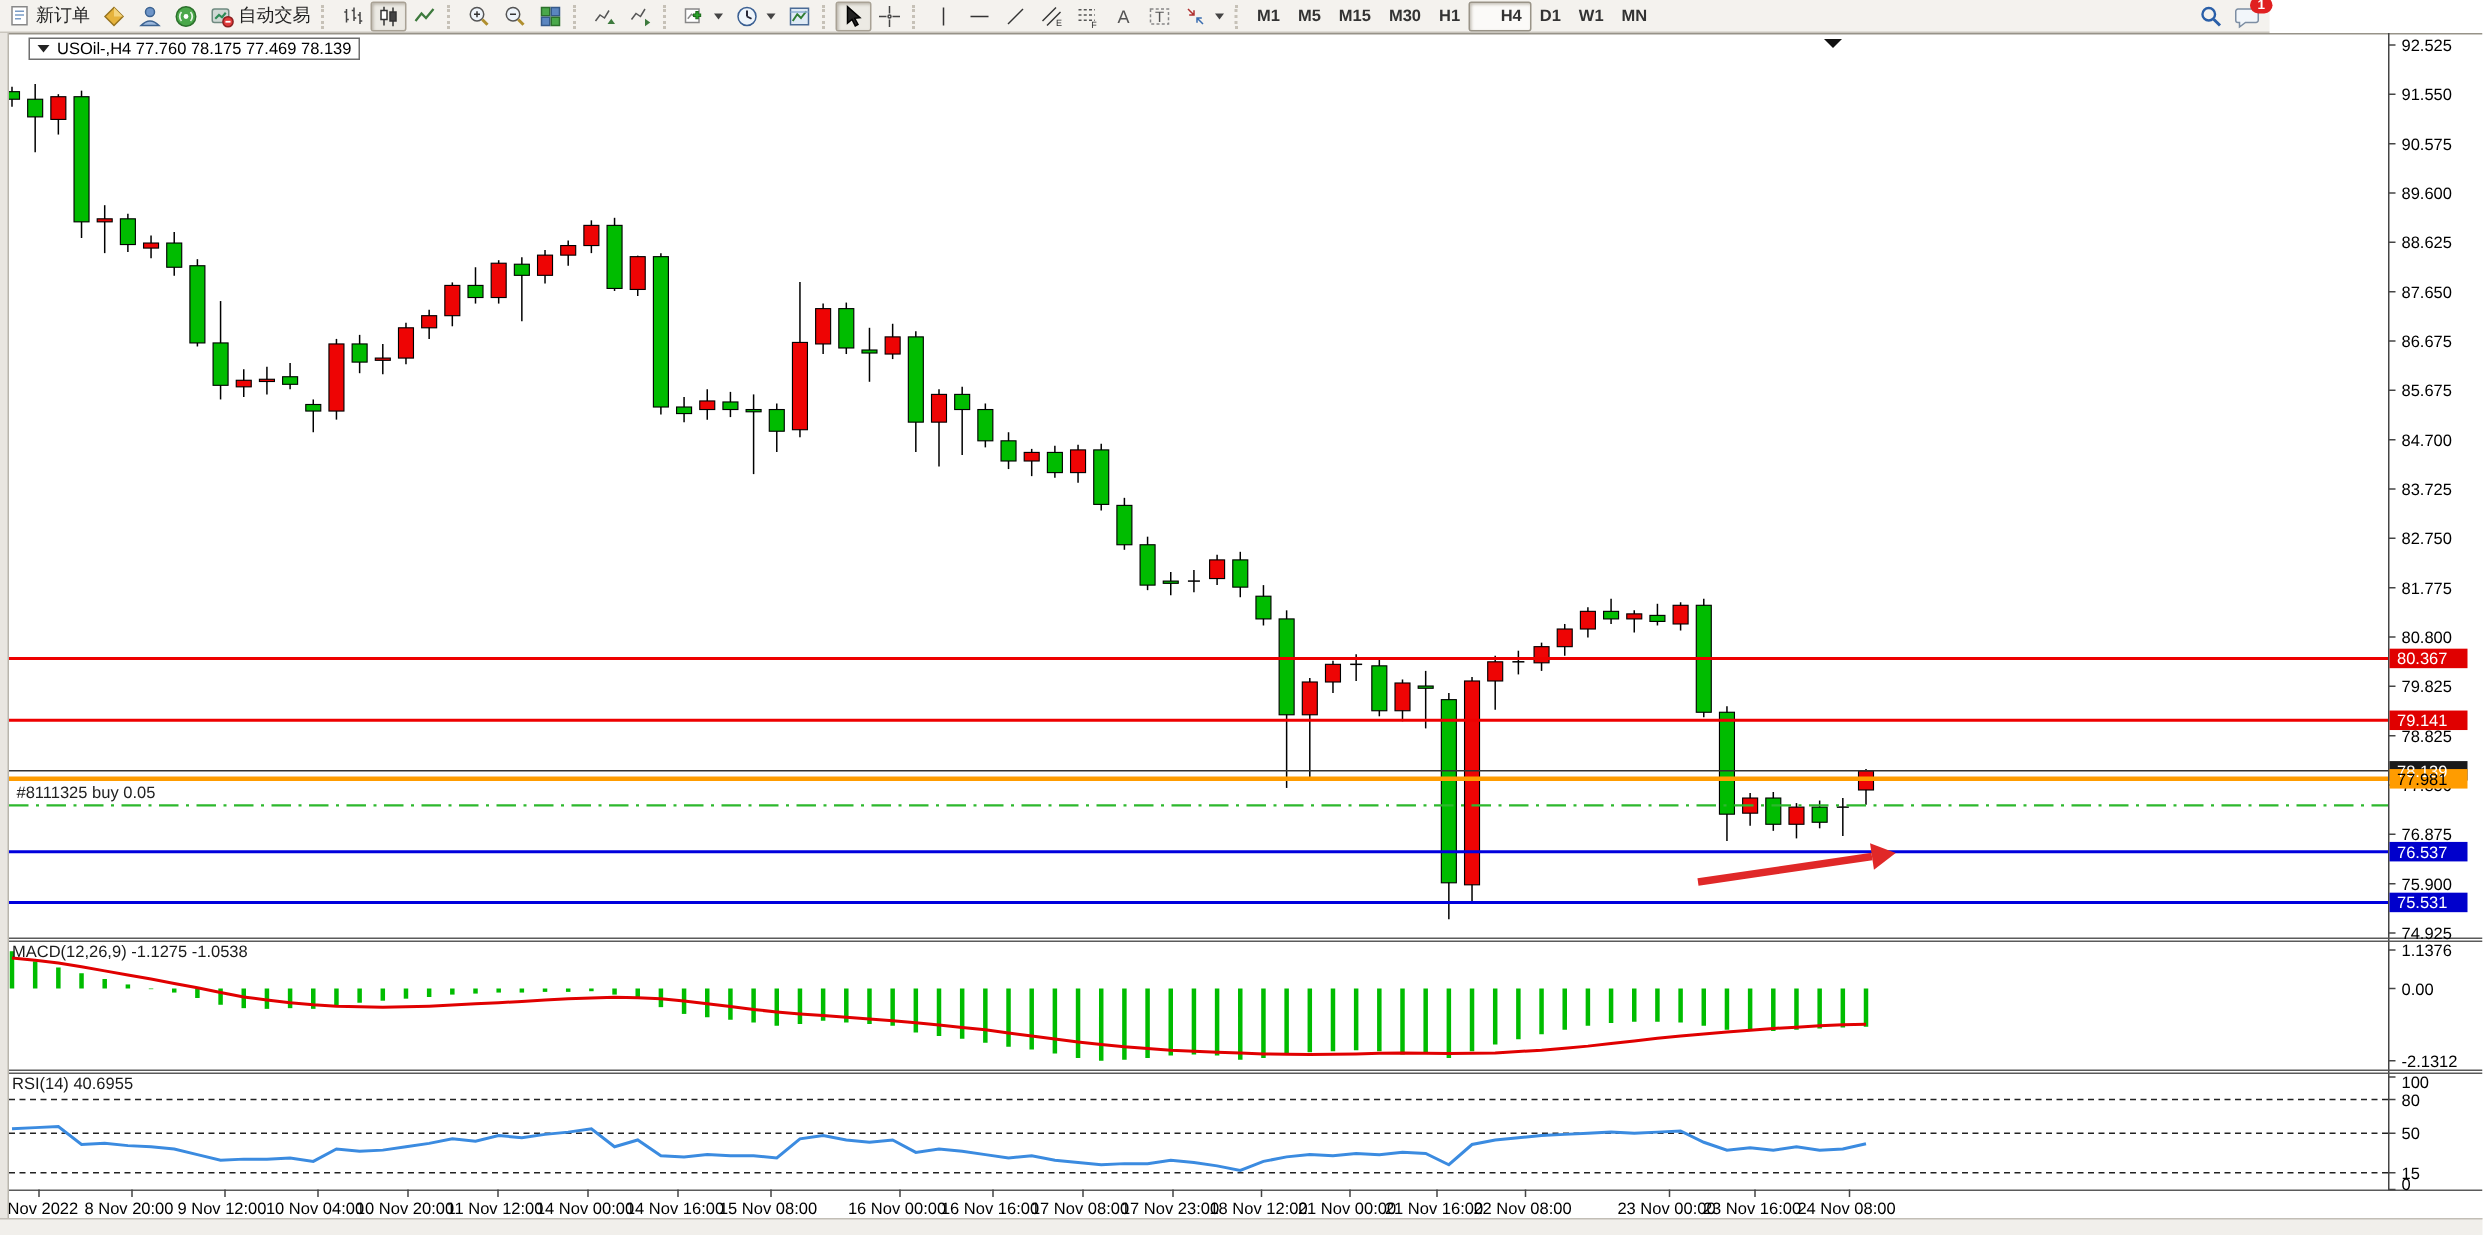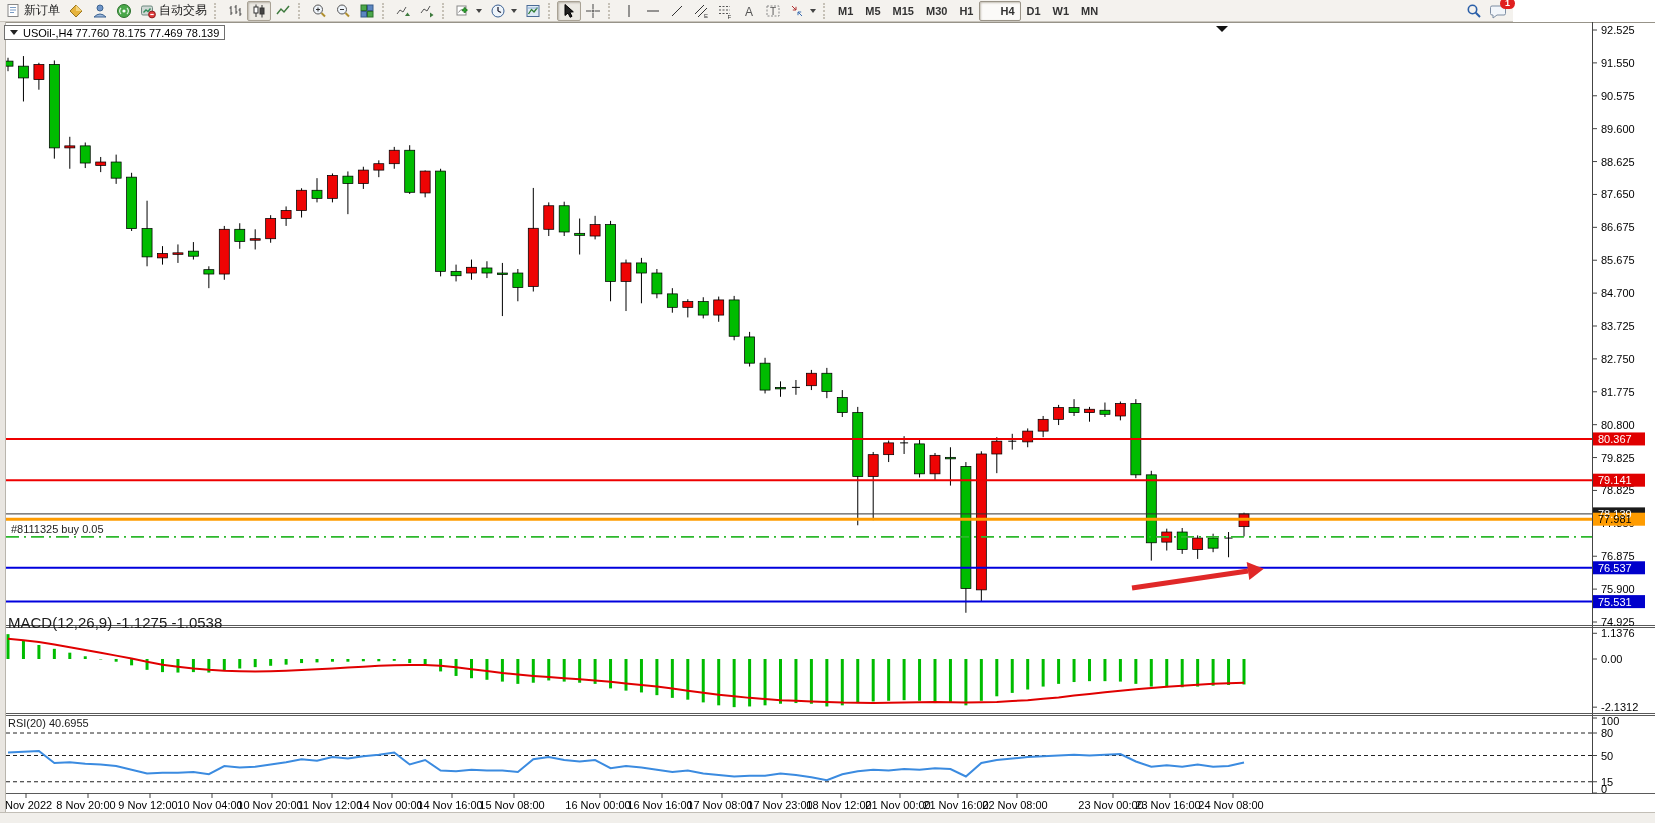--- a/index.html
+++ b/index.html
@@ -16,25 +16,25 @@
     border-top:4px solid #444;margin-left:2px;}
   .tf{font-size:11px;padding:0 5px;color:#333;font-weight:bold;}
   .tf.active{background:#fbfaf8;border-color:#9a9488;box-shadow:inset 1px 1px 2px #c4bfb5;padding-left:20px;}
   .spacer{flex:1;}
   .chat-wrap{position:relative;}
   .badge{position:absolute;top:-4px;right:-5px;background:#e02020;color:#fff;font-size:9px;
     border-radius:7px;min-width:11px;height:11px;line-height:11px;text-align:center;padding:0 2px;font-weight:bold;}
   
   .chart-wrap{position:absolute;left:0;top:0;width:1655px;height:823px;}
   svg.chart{position:absolute;left:0;top:0;}
-  .sym-box{position:absolute;left:4px;top:25px;height:13px;border:1px solid #6f6f6f;background:#fff;
+  .sym-box{position:absolute;left:19px;top:25px;height:13px;border:1px solid #6f6f6f;background:#fff;
     display:flex;align-items:center;gap:5px;padding:0 5px;font-size:11px;color:#000;z-index:3;white-space:nowrap;}
   .tri-down{width:0;height:0;border-left:4px solid transparent;border-right:4px solid transparent;border-top:5px solid #222;}
   .order-label{position:absolute;left:11px;top:523px;font-size:11px;color:#222;z-index:2;}
-  .macd-label{position:absolute;left:8px;top:614px;font-size:15px;color:#1a1a1a;z-index:2;}
+  .macd-label{position:absolute;left:8px;top:629px;font-size:11px;color:#1a1a1a;z-index:2;}
   .rsi-label{position:absolute;left:8px;top:717px;font-size:11px;color:#1a1a1a;z-index:2;}
   .left-edge{position:absolute;left:0;top:22px;width:5px;height:790px;background:#e9e6e1;border-right:1px solid #b9b5ad;}
   .status-bar{position:absolute;left:0;top:812px;width:1655px;height:11px;background:#f1efeb;border-top:1px solid #c2beb6;}
 </style>
 </head>
 <body>
 
 <div class="chart-wrap">
   <svg class="chart" width="1655" height="823">
       <rect x="0" y="22" width="1655" height="790" fill="#ffffff"></rect>
@@ -416,21 +416,21 @@
       <line x1="1132" y1="588" x2="1248" y2="571" stroke="#e02828" stroke-width="5"></line>
       <polygon points="1263.830899789372,568.6799543412127 1249.305025683068,579.9048811315218 1246.694974316932,562.0951188684782" fill="#e02828"></polygon>
     </svg>
   <div class="left-edge"></div>
   <div class="sym-box">
     <span class="tri-down"></span>
     <span>USOil-,H4  77.760 78.175 77.469 78.139</span>
   </div>
   <div class="order-label">#8111325 buy 0.05</div>
   <div class="macd-label">MACD(12,26,9) -1.1275 -1.0538</div>
-  <div class="rsi-label">RSI(20) 40.6955</div>
+  <div class="rsi-label">RSI(14) 40.6955</div>
   <div class="status-bar"></div>
 </div>
 
 <div class="toolbar">
   <div class="tb">
     <svg width="15" height="15" viewBox="0 0 15 15">
         <rect x="2" y="1.5" width="10" height="12" fill="#fff" stroke="#888"></rect>
         <line x1="4" y1="4.5" x2="10" y2="4.5" stroke="#7a9cc6"></line>
         <line x1="4" y1="7" x2="10" y2="7" stroke="#7a9cc6"></line>
         <line x1="4" y1="9.5" x2="8" y2="9.5" stroke="#7a9cc6"></line>

